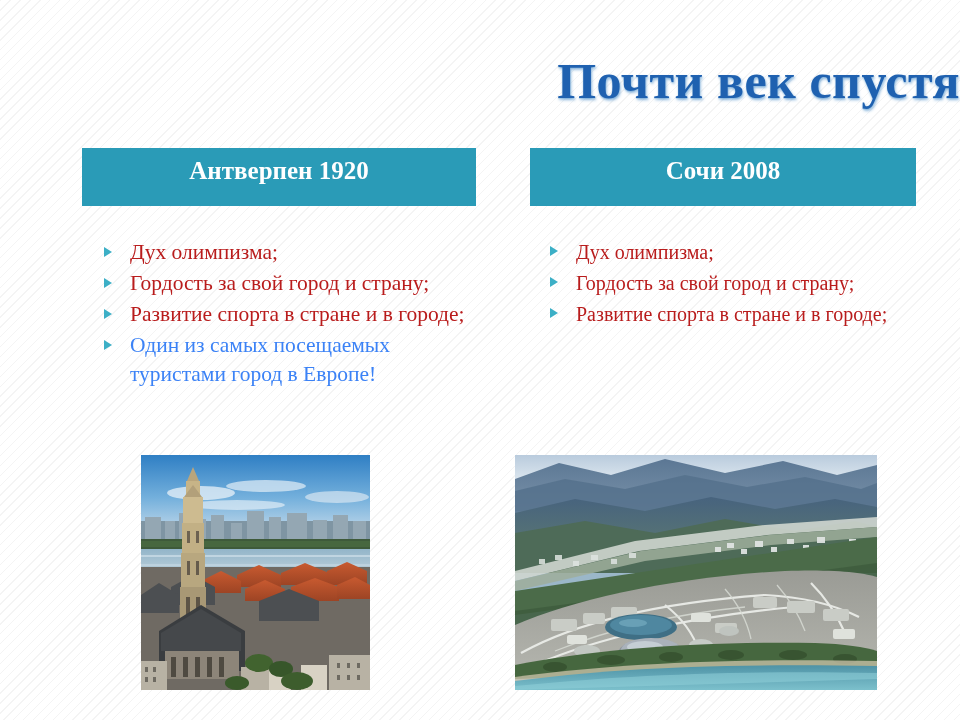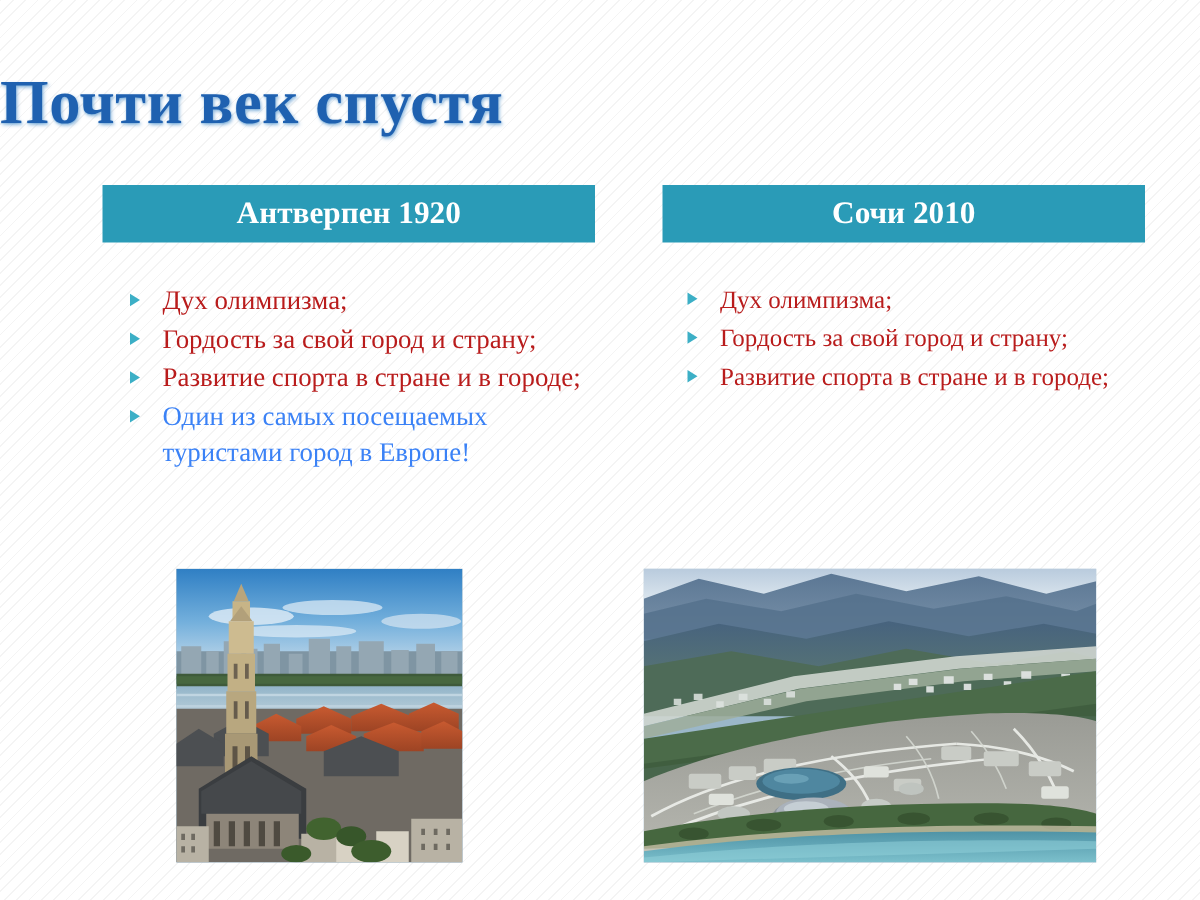--- a/index.html
+++ b/index.html
@@ -25,21 +25,21 @@
     width: 960px;
     height: 720px;
   }
 
   
   .slide-title {
     position: absolute;
     left: 0;
     top: 52px;
     width: 960px;
-    text-align: left;
+    text-align: right;
     font-family: "Liberation Serif", serif;
     font-weight: bold;
     font-size: 50px;
     line-height: 58px;
     letter-spacing: 0.5px;
     color: #1F61B0;
     text-shadow: 1px 2px 3px rgba(120,170,215,0.85),
                  0 1px 1px rgba(160,200,230,0.7);
     white-space: nowrap;
   }
@@ -55,21 +55,21 @@
   .col-header {
     background-color: #2A9BB7;
     color: #ffffff;
     font-family: "Liberation Serif", serif;
     font-weight: bold;
     font-size: 25px;
     line-height: 26px;
     text-align: center;
     padding: 10px 6px 16px 6px;
     box-sizing: border-box;
-    height: 46px;
+    height: 58px;
   }
   .column.left  .col-header { width: 394px; }
   .column.right .col-header { width: 386px; }
 
   .bullet-list {
     list-style: none;
     margin: 0;
     padding: 0;
   }
   .column.left  .bullet-list { margin-top: 32px; padding-left: 14px; }
@@ -143,21 +143,21 @@
         <span>Развитие спорта в стране и в городе;</span>
       </li>
       <li class="bullet-item highlight">
         <span class="bullet-marker"></span>
         <span>Один из самых посещаемых туристами город в Европе!</span>
       </li>
     </ul>
   </div>
 
   <div class="column right">
-    <div class="col-header">Сочи 2010</div>
+    <div class="col-header">Сочи 2008</div>
 
     <ul class="bullet-list">
       <li class="bullet-item">
         <span class="bullet-marker"></span>
         <span>Дух олимпизма;</span>
       </li>
       <li class="bullet-item">
         <span class="bullet-marker"></span>
         <span>Гордость за свой город и страну;</span>
       </li>

